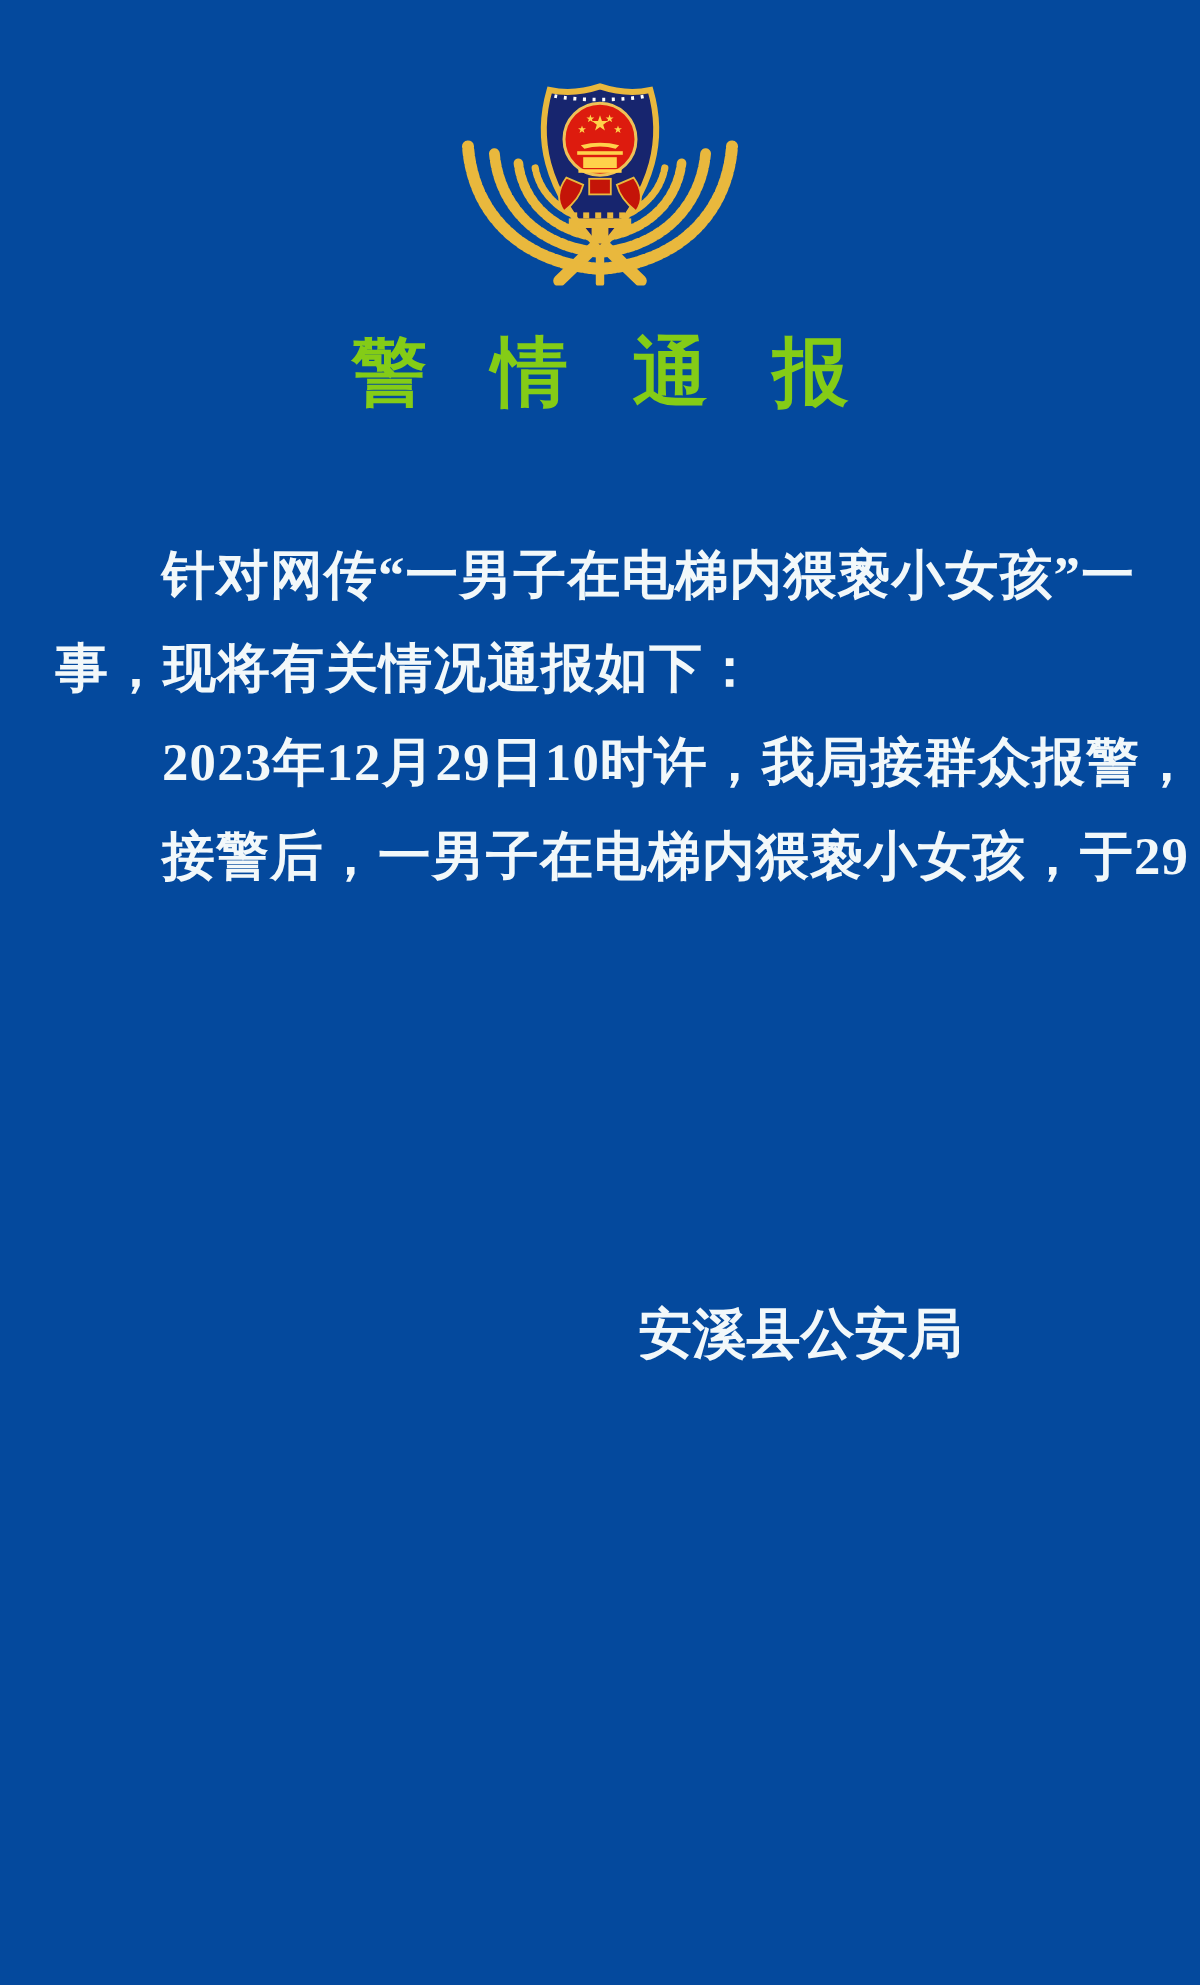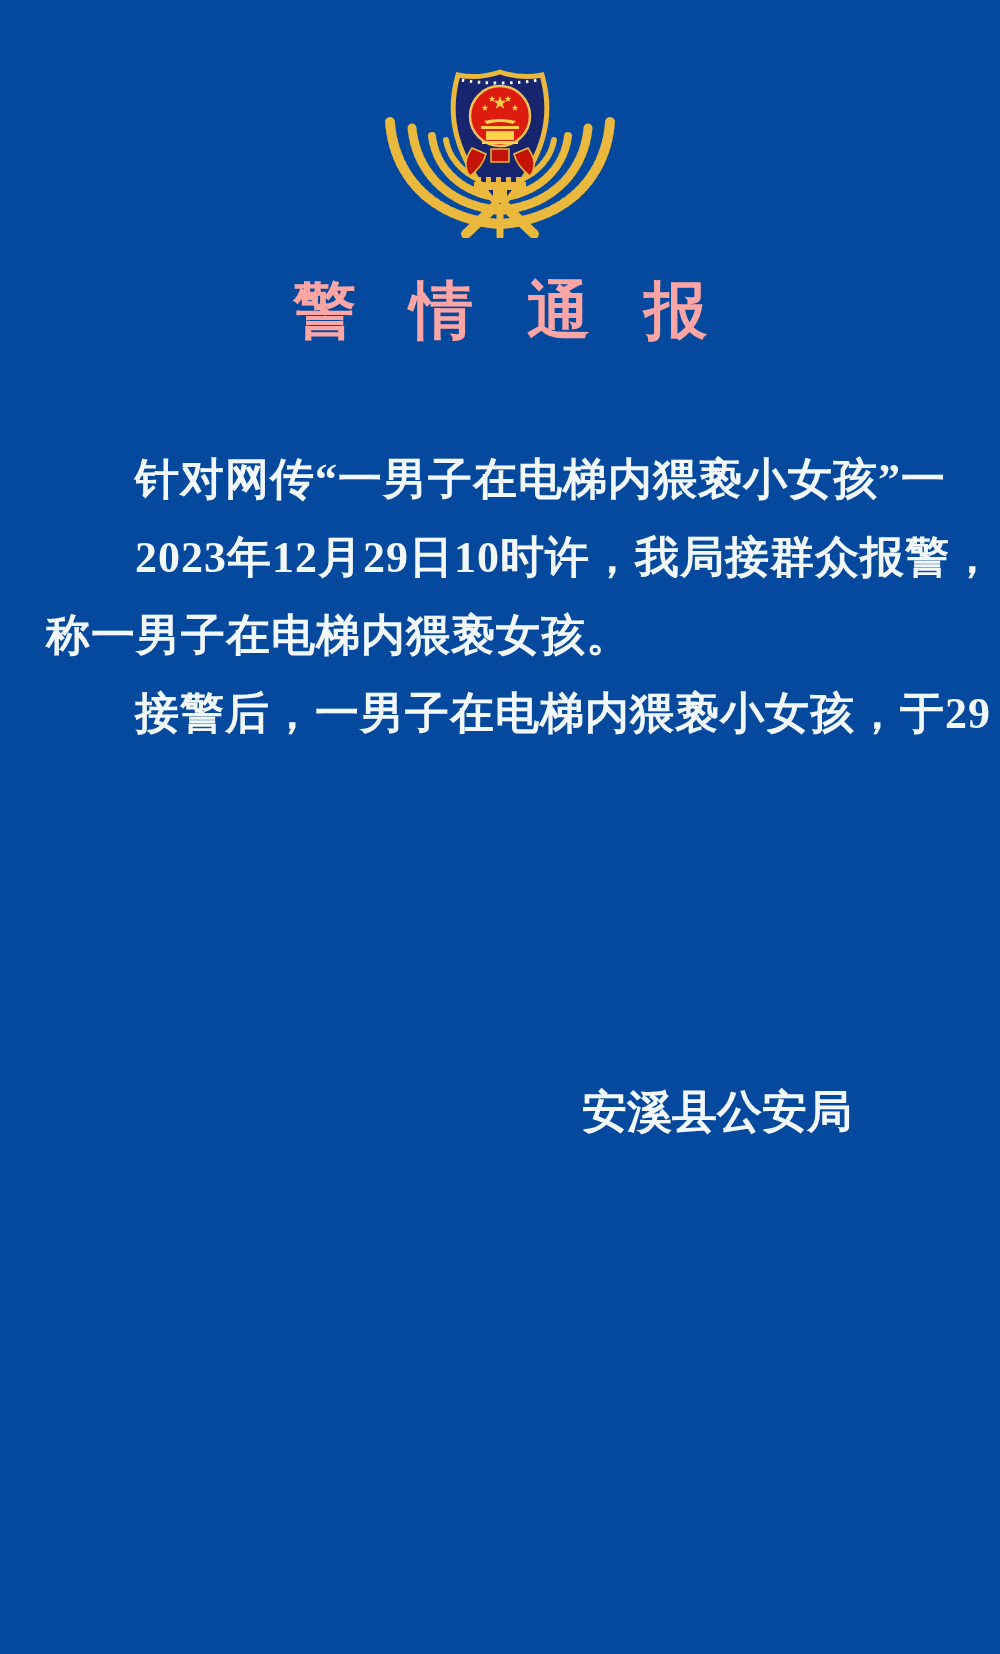--- a/index.html
+++ b/index.html
@@ -24,40 +24,40 @@
   .title {
     position: absolute;
     top: 268px;
     left: 0;
     width: 100%;
     margin: 0;
     text-align: center;
     font-size: 63px;
     letter-spacing: 54px;
     text-indent: 54px;
-    color: #fca5a5;
+    color: #84cc16;
     white-space: nowrap;
   }
   .body-text {
     position: absolute;
     top: 441px;
     left: 46px;
     right: 36px;
     font-size: 44px;
     line-height: 78px;
     letter-spacing: 1px;
   }
   .body-line { white-space: nowrap; }
   .body-line.indent { text-indent: 89px; }
   .signature {
     position: absolute;
     top: 1072px;
     right: 148px;
     width: 320px;
-    text-align: right;
+    text-align: left;
     font-size: 45px;
     line-height: 80px;
     white-space: nowrap;
   }
 </style>
 </head>
 <body>
 
 <div class="page">
 
@@ -122,22 +122,22 @@
         <rect x="136" y="119" width="5" height="5"></rect>
         <rect x="113" y="132" width="14" height="13"></rect>
       </g>
     </svg>
   </div>
 
   <h1 class="title">警情通报</h1>
 
   <div class="body-text">
     <div class="body-line indent">针对网传“一男子在电梯内猥亵小女孩”一</div>
+    <div class="body-line">事，现将有关情况通报如下：</div>
     <div class="body-line indent">2023年12月29日10时许，我局接群众报警，</div>
-    <div class="body-line">称一男子在电梯内猥亵女孩。</div>
     <div class="body-line indent">接警后，一男子在电梯内猥亵小女孩，于29</div>
   </div>
 
   <div class="signature">
     <div>安溪县公安局</div>
   </div>
 
 </div>
 
 </body></html>

